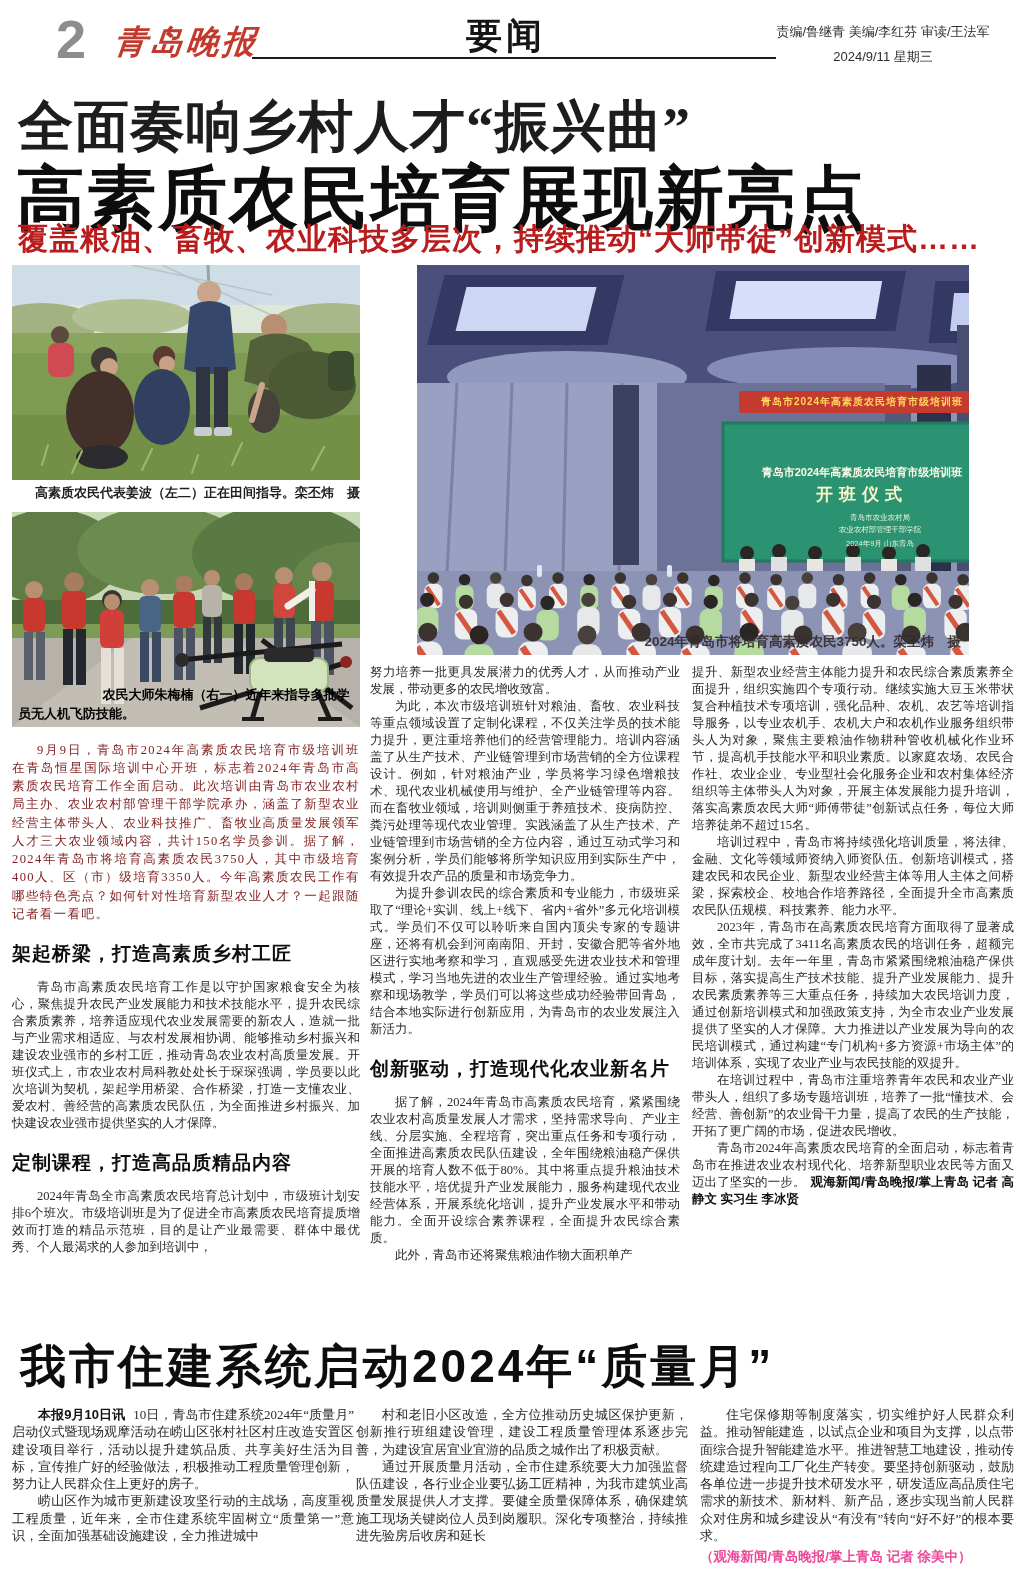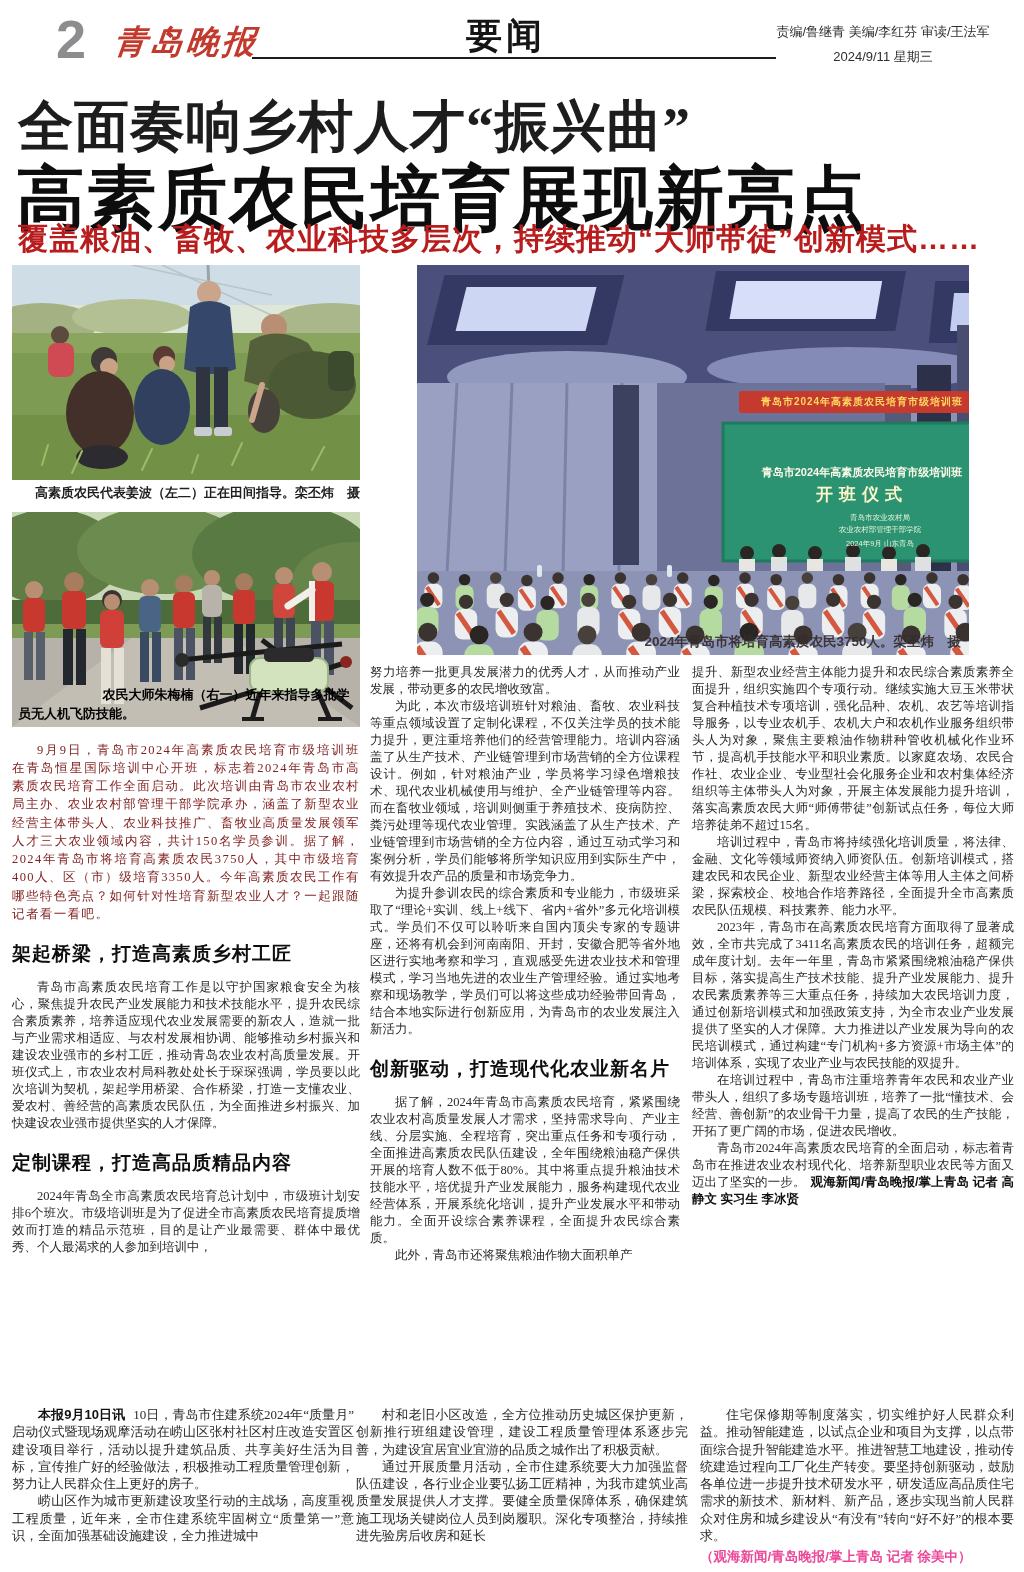--- a/index.html
+++ b/index.html
@@ -391,20 +391,21 @@
   <div class="col-right">
     <p class="body-p noindent">提升、新型农业经营主体能力提升和农民综合素质素养全面提升，组织实施四个专项行动。继续实施大豆玉米带状复合种植技术专项培训，强化品种、农机、农艺等培训指导服务，以专业农机手、农机大户和农机作业服务组织带头人为对象，聚焦主要粮油作物耕种管收机械化作业环节，提高机手技能水平和职业素质。以家庭农场、农民合作社、农业企业、专业型社会化服务企业和农村集体经济组织等主体带头人为对象，开展主体发展能力提升培训，落实高素质农民大师“师傅带徒”创新试点任务，每位大师培养徒弟不超过15名。</p>
     <p class="body-p">培训过程中，青岛市将持续强化培训质量，将法律、金融、文化等领域师资纳入师资队伍。创新培训模式，搭建农民和农民企业、新型农业经营主体等用人主体之间桥梁，探索校企、校地合作培养路径，全面提升全市高素质农民队伍规模、科技素养、能力水平。</p>
     <p class="body-p">2023年，青岛市在高素质农民培育方面取得了显著成效，全市共完成了3411名高素质农民的培训任务，超额完成年度计划。去年一年里，青岛市紧紧围绕粮油稳产保供目标，落实提高生产技术技能、提升产业发展能力、提升农民素质素养等三大重点任务，持续加大农民培训力度，通过创新培训模式和加强政策支持，为全市农业产业发展提供了坚实的人才保障。大力推进以产业发展为导向的农民培训模式，通过构建“专门机构+多方资源+市场主体”的培训体系，实现了农业产业与农民技能的双提升。</p>
     <p class="body-p">在培训过程中，青岛市注重培养青年农民和农业产业带头人，组织了多场专题培训班，培养了一批“懂技术、会经营、善创新”的农业骨干力量，提高了农民的生产技能，开拓了更广阔的市场，促进农民增收。</p>
     <p class="body-p">
       <span>青岛市2024年高素质农民培育的全面启动，标志着青岛市在推进农业农村现代化、培养新型职业农民等方面又迈出了坚实的一步。</span><b class="byline-inline">观海新闻/青岛晚报/掌上青岛 记者 高静文 实习生 李冰贤</b>
     </p>
   </div>
 
+  <div class="bottom-headline">我市住建系统启动2024年“质量月”</div>
 
   <div class="bcol bcol1">
     <p class="bbody">
       <b class="bdateline">本报9月10日讯</b><span>10日，青岛市住建系统2024年“质量月”启动仪式暨现场观摩活动在崂山区张村社区村庄改造安置区建设项目举行，活动以提升建筑品质、共享美好生活为目标，宣传推广好的经验做法，积极推动工程质量管理创新，努力让人民群众住上更好的房子。</span>
     </p>
     <p class="bbody">崂山区作为城市更新建设攻坚行动的主战场，高度重视工程质量，近年来，全市住建系统牢固树立“质量第一”意识，全面加强基础设施建设，全力推进城中</p>
   </div>
 
   <div class="bcol bcol2">
     <p class="bbody noindent">村和老旧小区改造，全方位推动历史城区保护更新，创新推行班组建设管理，建设工程质量管理体系逐步完善，为建设宜居宜业宜游的品质之城作出了积极贡献。</p>

